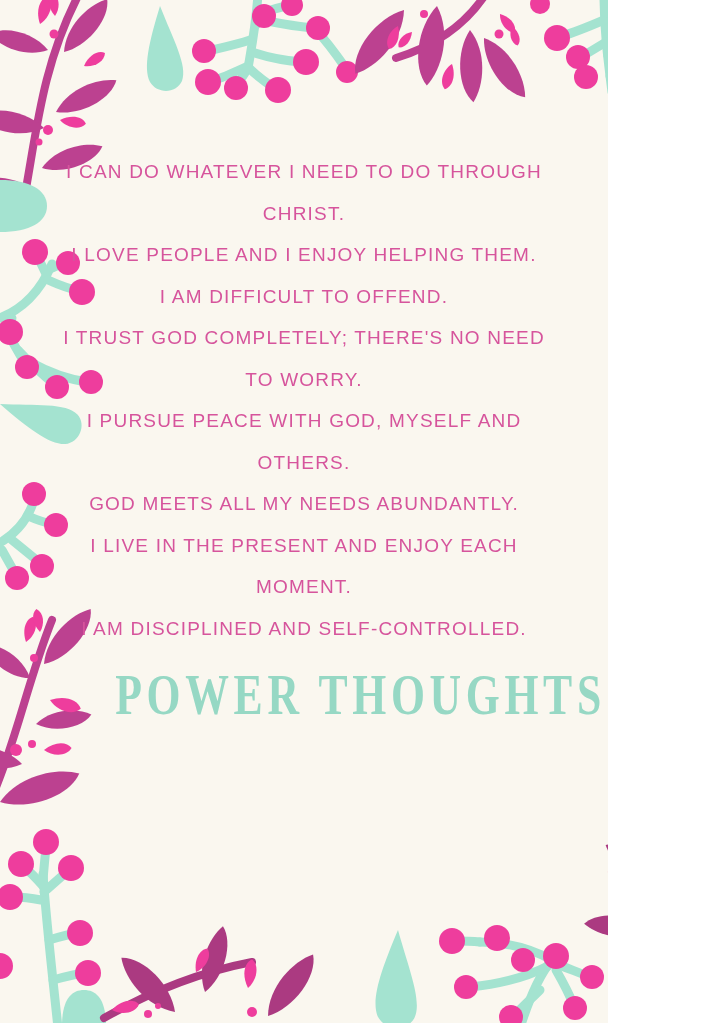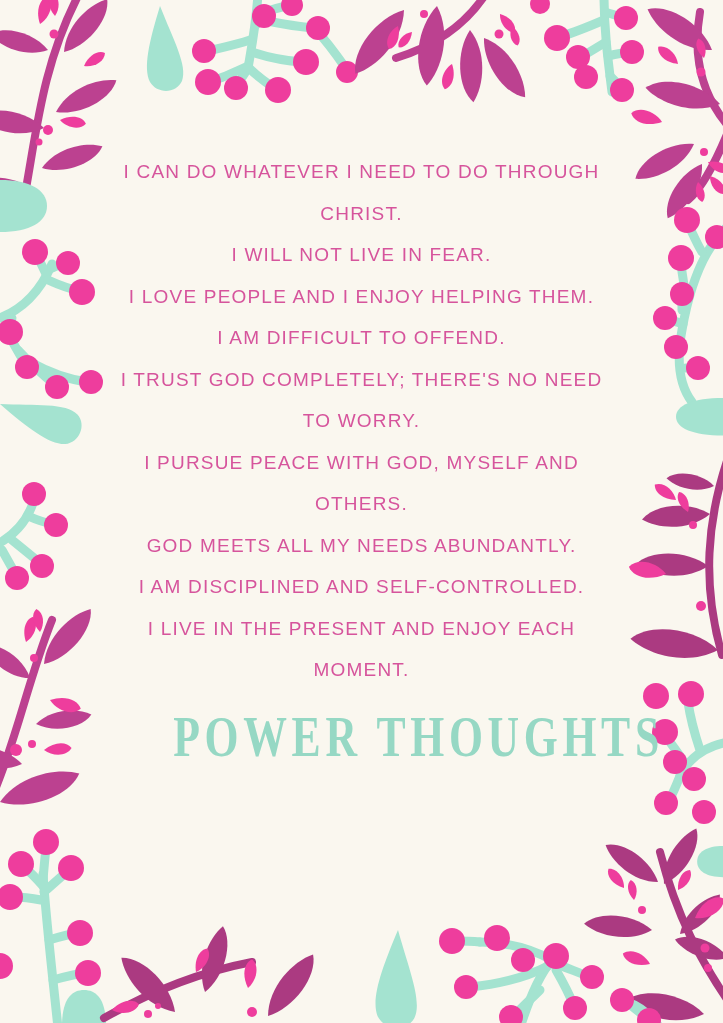--- a/index.html
+++ b/index.html
@@ -7,21 +7,21 @@
     --text-pink:#D6549C;
     --title-teal:#96D8C4;
     --leaf-magenta:#BC4190;
     --leaf-magenta-deep:#AB3A81;
     --berry-pink:#EE3D9D;
     --branch-teal:#A4E3D0;
   }
   html,body{margin:0;padding:0;background:#ffffff;}
   .poster{
     position:relative;
-    width:723px;height:1023px;
+    width:608px;height:1023px;
     background:var(--background);
     overflow:hidden;
     font-family:"Liberation Sans",sans-serif;
   }
   .decor{position:absolute;left:0;top:0;width:723px;height:1023px;}
   
   .fm{fill:var(--leaf-magenta);}
   .fm2{fill:var(--leaf-magenta-deep);}
   .fp{fill:var(--berry-pink);}
   .ft{fill:var(--branch-teal);}
@@ -336,24 +336,23 @@
       <circle class="fp" cx="575" cy="1008" r="12"></circle>
       <circle class="fp" cx="511" cy="1017" r="12"></circle>
       <circle class="fp" cx="466" cy="987" r="12"></circle>
       <circle class="fp" cx="622" cy="1000" r="12"></circle>
       <circle class="fp" cx="649" cy="1020" r="12"></circle>
     </g>
   </svg>
 
   <main class="content">
     <p class="affirmation">I CAN DO WHATEVER I NEED TO DO THROUGH CHRIST.</p>
-    <p class="affirmation">I WILL NOT LIVE IN FEAR.</p>
     <p class="affirmation">I LOVE PEOPLE AND I ENJOY HELPING THEM.</p>
     <p class="affirmation">I AM DIFFICULT TO OFFEND.</p>
     <p class="affirmation">I TRUST GOD COMPLETELY; THERE'S NO NEED TO WORRY.</p>
     <p class="affirmation">I PURSUE PEACE WITH GOD, MYSELF AND OTHERS.</p>
     <p class="affirmation">GOD MEETS ALL MY NEEDS ABUNDANTLY.</p>
+    <p class="affirmation">I LIVE IN THE PRESENT AND ENJOY EACH MOMENT.</p>
     <p class="affirmation">I AM DISCIPLINED AND SELF-CONTROLLED.</p>
-    <p class="affirmation">I LIVE IN THE PRESENT AND ENJOY EACH MOMENT.</p>
     <h1 class="title">POWER THOUGHTS</h1>
   </main>
 
 </div>
 
 </body></html>

